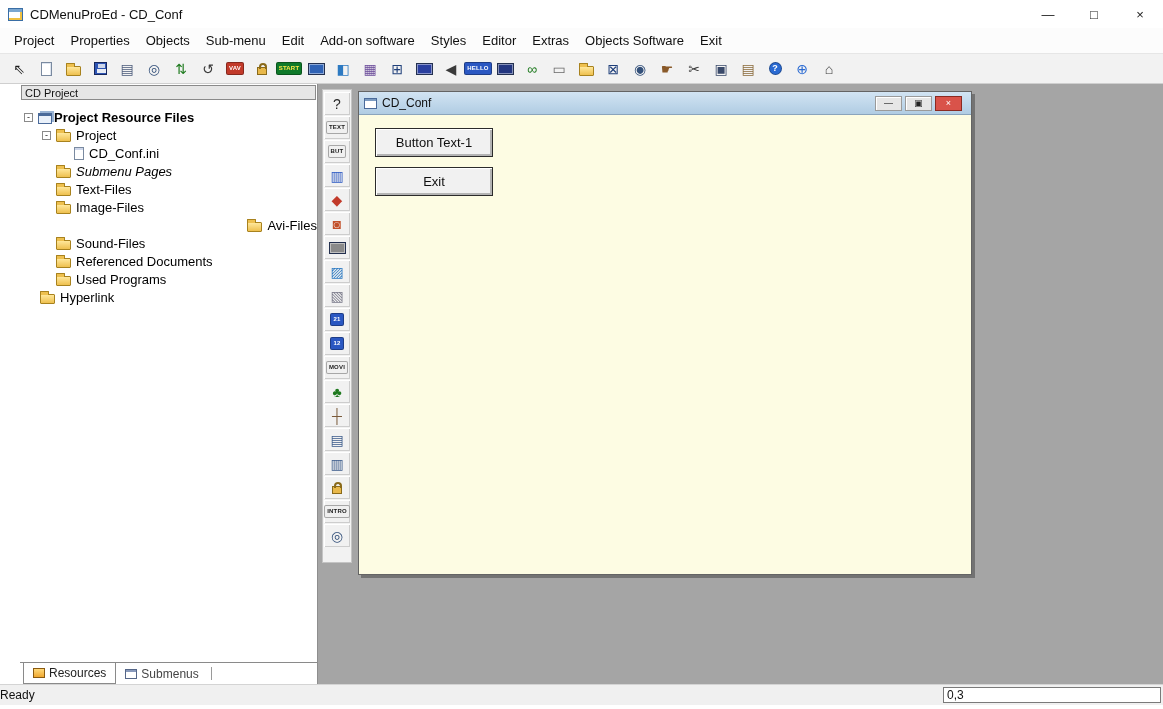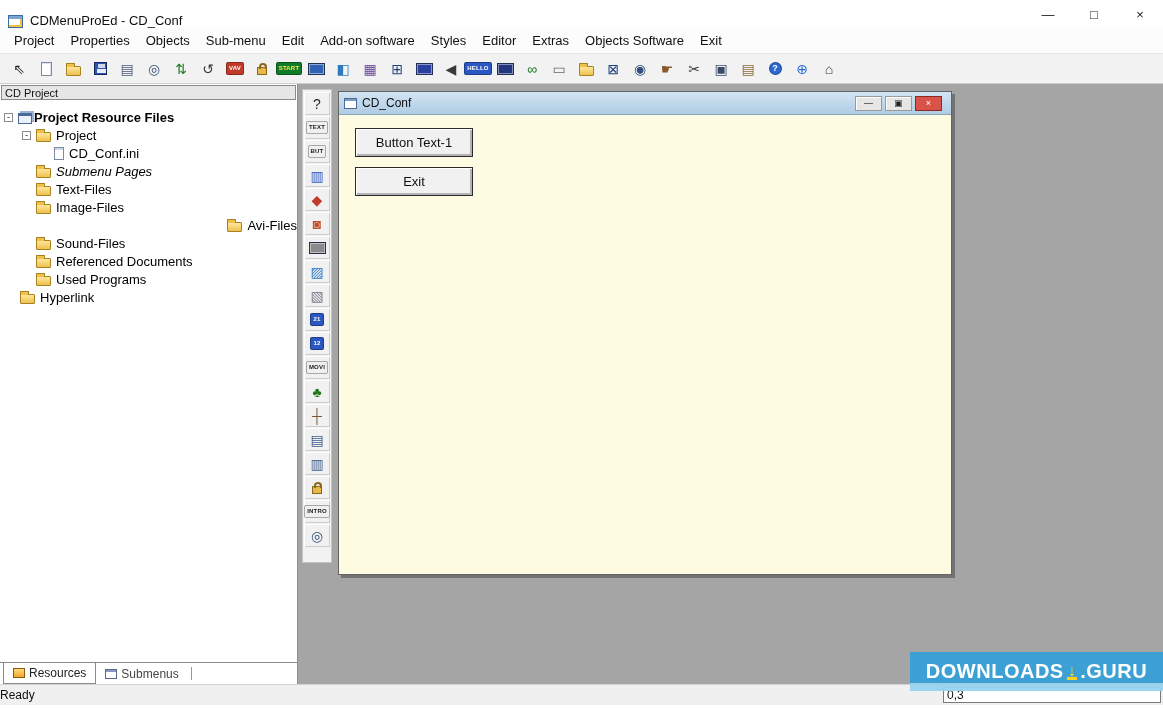--- a/index.html
+++ b/index.html
@@ -2,21 +2,21 @@
 <html><head>
 <meta charset="utf-8">
 <style>
   * { margin:0; padding:0; box-sizing:border-box; }
   html,body { width:1163px; height:709px; }
   body { font-family:"Liberation Sans",sans-serif; overflow:hidden; background:#fff; }
 
   .app { position:relative; width:1163px; height:709px; display:flex; flex-direction:column; background:#fff; }
 
   
-  .titlebar { height:28px; flex:none; display:flex; align-items:flex-end; gap:7px; padding-left:8px; background:#fff; }
+  .titlebar { height:28px; flex:none; display:flex; align-items:center; gap:7px; padding-left:8px; background:#fff; }
   .app-icon { width:15px; height:13px; background:#fff; border:1px solid #3a6ea5; box-shadow:inset 0 3px 0 #7aa6d0, inset -2px -2px 0 #f0c040; flex:none; }
   .title-text { font-size:13px; color:#101010; }
   .win-controls { margin-left:auto; display:flex; height:100%; }
   .wbtn-top { width:46px; height:28px; display:flex; align-items:center; justify-content:center; font-size:13px; color:#1a1a1a; }
 
   
   .menubar { height:26px; flex:none; display:flex; align-items:center; background:#fcfcfc; border-bottom:1px solid #e6e6e6; padding-left:6px; }
   .menu-item { padding:4px 8px; font-size:13px; color:#101010; white-space:nowrap; }
 
   
@@ -29,21 +29,21 @@
   .folder { width:15px; height:10px; background:linear-gradient(#ffe79a,#eec04f); border:1px solid #a8821e; border-radius:1px; position:relative; margin-top:4px; }
   .folder::before { content:""; position:absolute; top:-4px; left:-1px; width:7px; height:3px; background:#eec04f; border:1px solid #a8821e; border-bottom:none; border-radius:1px 1px 0 0; }
   .floppy { width:13px; height:13px; background:#2e55b4; border:1px solid #16275e; position:relative; }
   .floppy::before { content:""; position:absolute; top:1px; left:3px; width:7px; height:4px; background:#cdd6ea; }
   .floppy::after { content:""; position:absolute; bottom:1px; left:2px; width:9px; height:4px; background:#e8ecf4; }
   .screen { width:17px; height:12px; border:1px solid #23304f; box-shadow:inset 0 0 0 1px rgba(255,255,255,.45); }
   .lock { width:10px; height:8px; background:#e8b84a; border:1px solid #8a6a1a; position:relative; margin-top:5px; }
   .lock::before { content:""; position:absolute; top:-5px; left:1px; width:4px; height:4px; border:2px solid #8a6a1a; border-bottom:none; border-radius:4px 4px 0 0; }
 
   
-  .content { height:600px; flex:none; display:flex; }
+  .content { height:600px; flex:none; display:flex;margin-left:20px; }
 
   
   .left-panel { width:298px; flex:none; background:#fff; border-right:1px solid #8e8e8e; display:flex; flex-direction:column; }
   .panel-header { margin:1px; height:15px; line-height:14px; background:#e6e6e6; border:1px solid #8a8a8a; font-size:11px; padding-left:3px; color:#111; flex:none; }
   .tree { flex:1; overflow:hidden; padding-top:7px; }
   .tree-row { height:18px; display:flex; align-items:center; font-size:13px; white-space:nowrap; color:#000; }
   .tree-row.bold .tlabel { font-weight:bold; }
   .expbox { width:9px; height:9px; border:1px solid #8a8a8a; background:#fff; font-size:9px; line-height:7px; text-align:center; color:#222; margin-right:5px; flex:none; }
   .expspacer { width:14px; flex:none; }
   .ticon { margin-right:5px; flex:none; display:inline-block; }
@@ -364,19 +364,14 @@
       </div>
     </div>
 
   </div>
 
   <div class="statusbar">
     <span>Ready</span>
     <span class="coord-box">0,3</span>
   </div>
 
-  <div class="watermark">
-    <span>DOWNLOADS</span>
-    <span class="wm-arrow">↓</span>
-    <span>.GURU</span>
-  </div>
 
 </div>
 
 </body></html>

